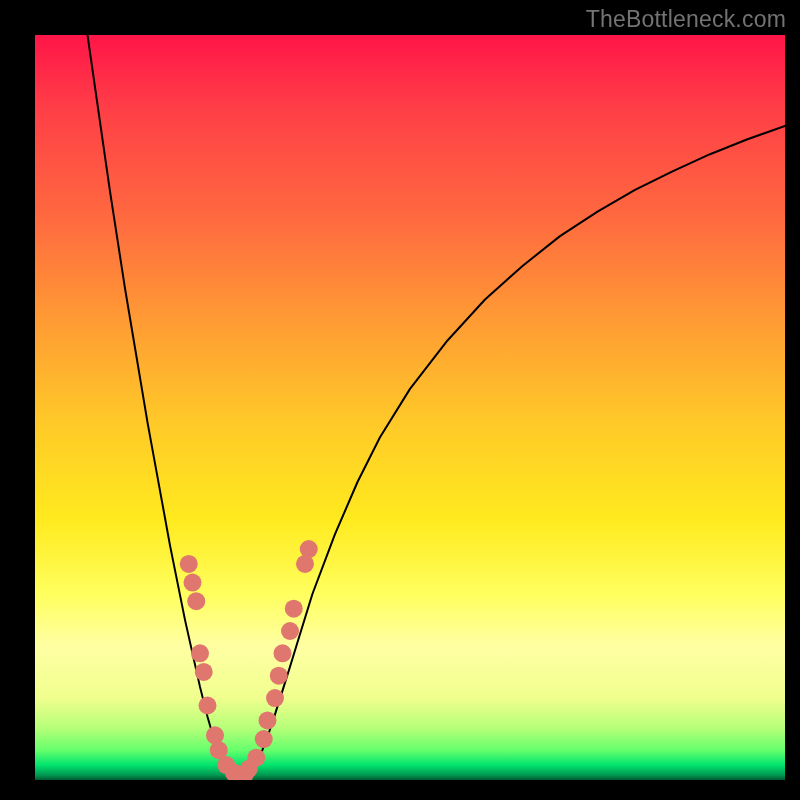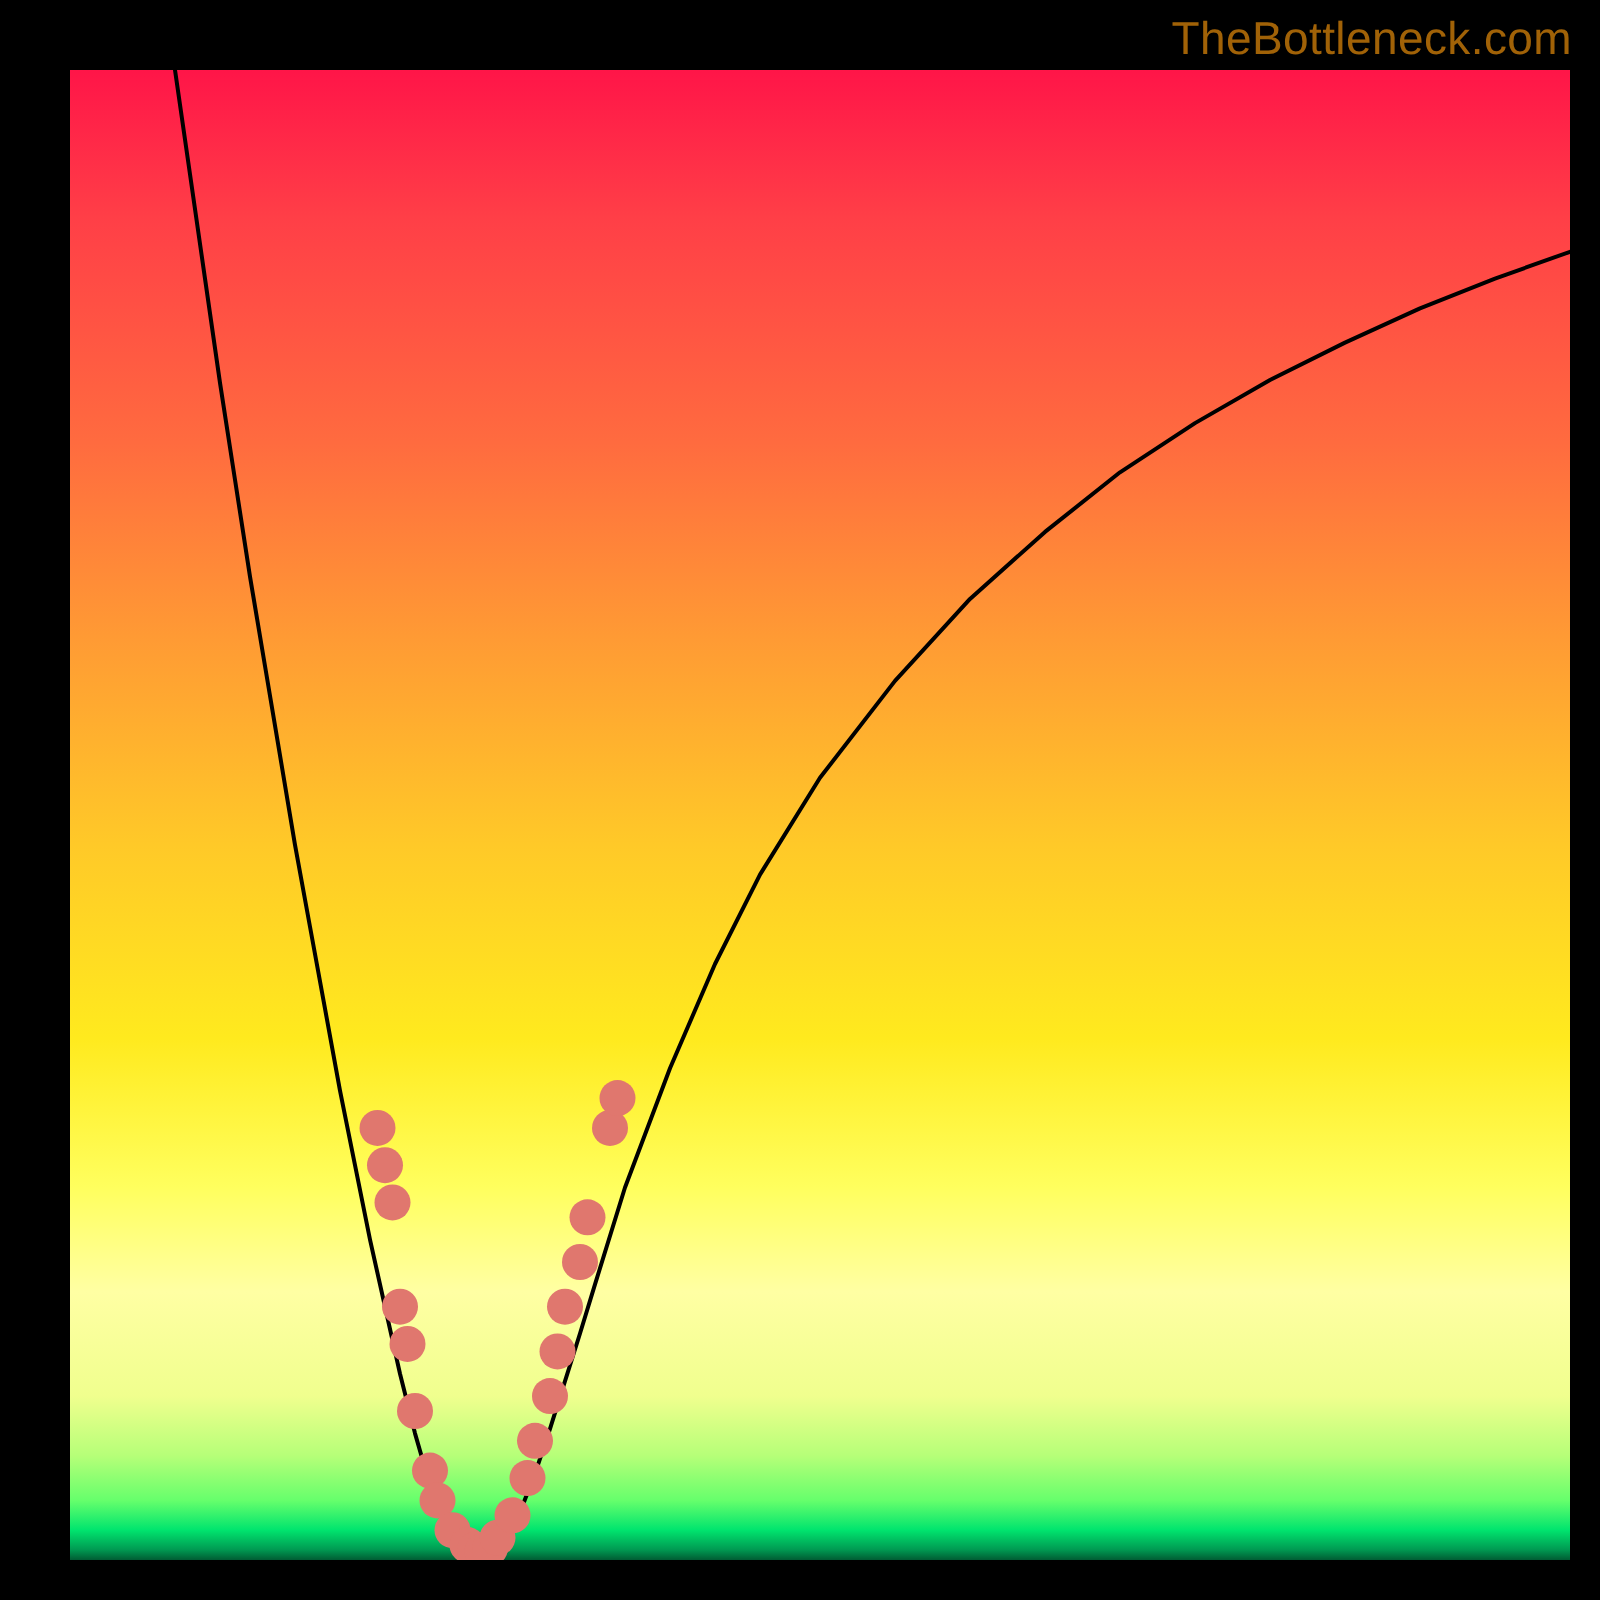--- a/index.html
+++ b/index.html
@@ -46,21 +46,21 @@
     position: absolute;
     left: 0;
     top: 0;
     width: 750px;
     height: 745px;
   }
   .watermark {
     position: absolute;
     top: 6px;
     right: 14px;
-    color: #a16207;
+    color: #737373;
     font-size: 23px;
     font-weight: 500;
     letter-spacing: 0.2px;
     user-select: none;
   }
 </style>
 </head>
 <body>
 
 <div class="frame">

